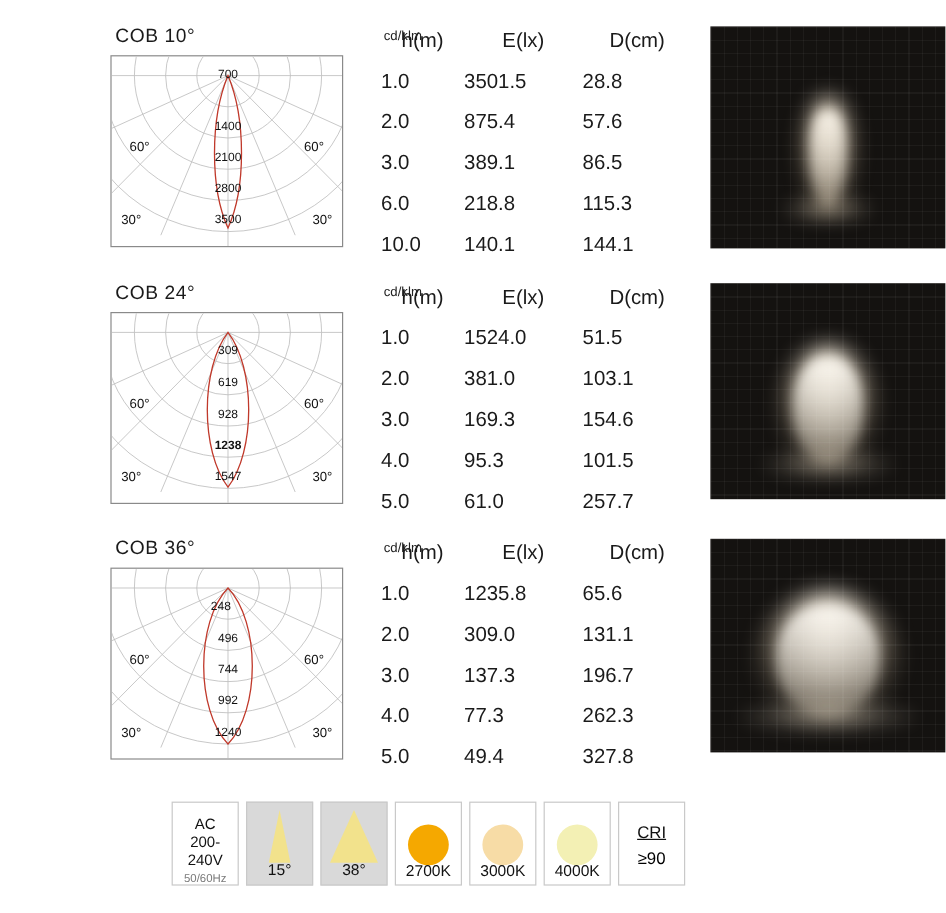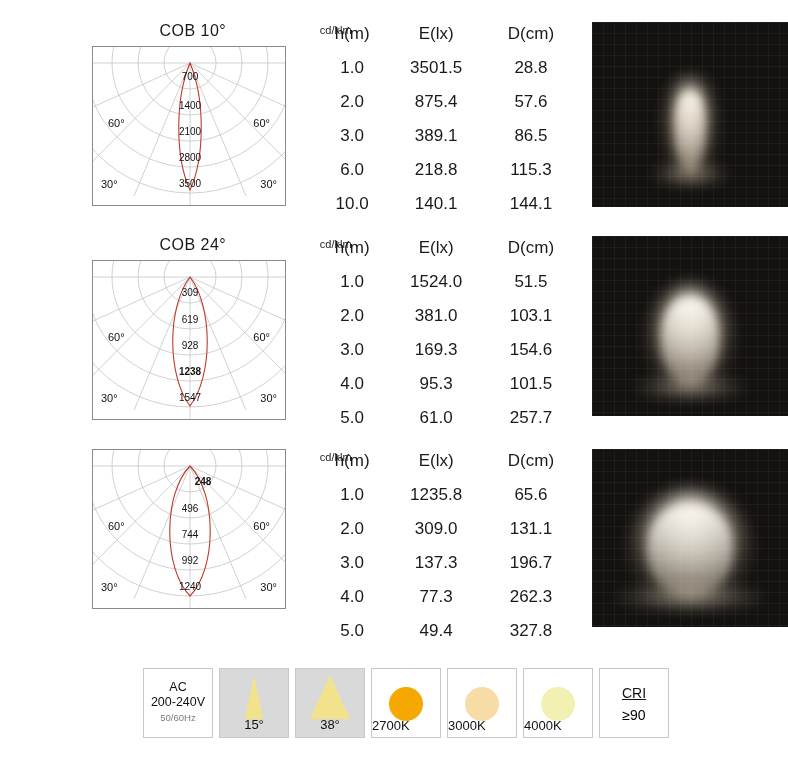--- a/index.html
+++ b/index.html
@@ -18,21 +18,20 @@
     display:flex;
     align-items:flex-start;
     margin:0 0 0 0;
   }
   .polar-wrap{position:relative;width:200px;}
   .polar-title{
     font-size:16px;
     letter-spacing:.5px;
     margin:0 0 6px 4px;
     white-space:nowrap;
-    text-align:center;
   }
   .cdklm{
     position:absolute;
     right:-62px;top:2px;
     font-size:11px;
     color:#222;
   }
   .polar-box{
     position:relative;
     width:194px;height:160px;
@@ -64,21 +63,21 @@
     margin-left:28px;
     margin-top:2px;
   }
   table.photo th{
     font-weight:normal;
     padding:0 0 14px 0;
     text-align:center;
   }
   table.photo td{
     padding:0 0 14px 0;
-    text-align:center;
+    text-align:left;
   }
   table.photo th.c0,table.photo td.c0{width:70px;}
   table.photo th.c1,table.photo td.c1{width:100px;}
   table.photo th.c2,table.photo td.c2{width:92px;}
 
   
   .beam{
     position:relative;
     width:198px;height:185px;
     margin-left:16px;
@@ -109,21 +108,21 @@
   }
 
   
   .iconstrip{
     position:absolute;
     left:143px;top:668px;
     display:flex;
     gap:6px;
   }
   .ibox{
-    width:70px;height:70px;
+    width:56px;height:70px;
     border:1px solid #c9c9c9;
     box-sizing:border-box;
     position:relative;
     background:#fff;
   }
   .ibox.grey{background:#d9d9d9;}
   .ac{
     position:absolute;left:0;right:0;top:11px;
     text-align:center;
     font-size:12.5px;
@@ -139,21 +138,21 @@
   .beamdeg{
     position:absolute;left:0;right:0;bottom:5px;
     text-align:center;font-size:13px;color:#111;
   }
   .dot{
     position:absolute;left:50%;top:18px;transform:translateX(-50%);
     width:34px;height:34px;border-radius:50%;
   }
   .kelvin{
     position:absolute;left:0;right:0;bottom:4px;
-    font-size:13px;color:#111;
+    text-align:center;font-size:13px;color:#111;
   }
   .cri1{
     position:absolute;left:0;right:0;top:16px;
     text-align:center;font-size:14px;color:#111;text-decoration:underline;
   }
   .cri2{
     position:absolute;left:0;right:0;top:38px;
     text-align:center;font-size:14px;color:#000000;
   }
 </style>
@@ -184,21 +183,21 @@
             <line x1="97" y1="16" x2="0" y2="16"></line>
             <line x1="97" y1="16" x2="194" y2="16"></line>
           </g>
           <path d="M97 16 C 112 52, 112 110, 97 143 C 82 110, 82 52, 97 16 Z" fill="none" stroke="#c0392b" stroke-width="1.1"></path>
         </svg>
         <div class="ang-label" style="left:15px;top:70px;">60°</div>
         <div class="ang-label" style="right:15px;top:70px;">60°</div>
         <div class="ang-label" style="left:8px;top:131px;">30°</div>
         <div class="ang-label" style="right:8px;top:131px;">30°</div>
 
-        <div class="cval" style="left:97px;top:24px;">700</div>
+        <div class="cval" style="left:97px;top:10px;">700</div>
         <div class="cval" style="left:97px;top:53px;">1400</div>
         <div class="cval" style="left:97px;top:79px;">2100</div>
         <div class="cval" style="left:97px;top:105px;">2800</div>
         <div class="cval" style="left:97px;top:131px;">3500</div>
       </div>
     </div>
 
     <table class="photo">
       <thead>
         <tr>
@@ -321,20 +320,21 @@
     <div class="beam" style="height:180px;">
       <div class="glow" style="top:52px;width:82px;height:100px;background:radial-gradient(ellipse at 50% 15%, rgba(255,246,230,.95), rgba(255,232,195,.3) 62%, rgba(255,220,170,0) 82%);"></div>
       <div class="cone" style="top:62px;width:58px;height:88px;background:linear-gradient(to bottom, rgba(255,252,245,.85), rgba(255,240,215,.2));border-radius:45% 45% 50% 50%;"></div>
       <div class="pool" style="top:138px;width:120px;height:26px;background:radial-gradient(ellipse at 50% 50%, rgba(255,240,215,.5), rgba(180,160,140,0) 70%);"></div>
       <div class="floorgrid"></div>
     </div>
   </div>
 
   <div class="block" style="position:absolute;left:92px;top:449px;">
     <div class="polar-wrap">
+      <div class="polar-title">COB  36°</div>
       <div class="cdklm">cd/klm</div>
       <div class="polar-box">
         <svg width="194" height="160" viewBox="0 0 194 160">
           <g stroke="#bdbdbd" stroke-width="0.7" fill="none">
             <circle cx="97" cy="16" r="26"></circle>
             <circle cx="97" cy="16" r="52"></circle>
             <circle cx="97" cy="16" r="78"></circle>
             <circle cx="97" cy="16" r="104"></circle>
             <circle cx="97" cy="16" r="130"></circle>
             <line x1="97" y1="16" x2="97" y2="160"></line>
@@ -347,21 +347,21 @@
             <line x1="97" y1="16" x2="0" y2="16"></line>
             <line x1="97" y1="16" x2="194" y2="16"></line>
           </g>
           <path d="M97 16 C 124 44, 124 118, 97 146 C 70 118, 70 44, 97 16 Z" fill="none" stroke="#c0392b" stroke-width="1.1"></path>
         </svg>
         <div class="ang-label" style="left:15px;top:70px;">60°</div>
         <div class="ang-label" style="right:15px;top:70px;">60°</div>
         <div class="ang-label" style="left:8px;top:131px;">30°</div>
         <div class="ang-label" style="right:8px;top:131px;">30°</div>
 
-        <div class="cval" style="left:110px;top:26px;font-weight:bold;">248</div>
+        <div class="cval" style="left:91px;top:26px;">248</div>
         <div class="cval" style="left:97px;top:53px;">496</div>
         <div class="cval" style="left:97px;top:79px;">744</div>
         <div class="cval" style="left:97px;top:105px;">992</div>
         <div class="cval" style="left:97px;top:131px;">1240</div>
       </div>
     </div>
 
     <table class="photo">
       <thead>
         <tr>

